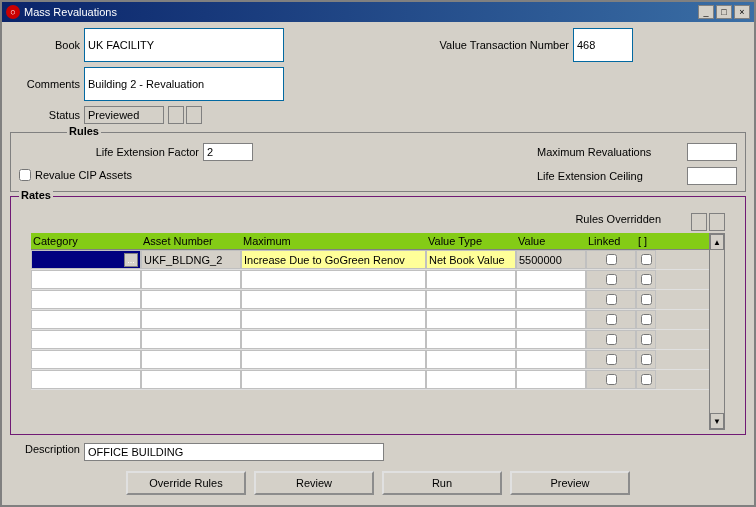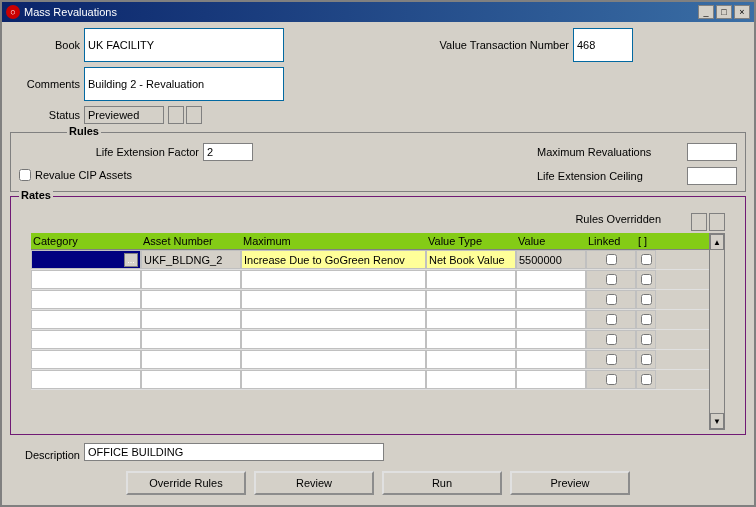--- a/index.html
+++ b/index.html
@@ -299,21 +299,21 @@
       display: flex;
       align-items: center;
       justify-content: center;
       cursor: pointer;
       margin-left: 2px;
       flex-shrink: 0;
     }
 
     .description-row {
       display: flex;
-      align-items: flex-end;
+      align-items: flex-start;
       gap: 4px;
       margin-top: 4px;
     }
 
     .desc-input {
       width: 300px;
       border: 1px solid #808080;
       background: white;
       height: 18px;
       padding: 1px 3px;

